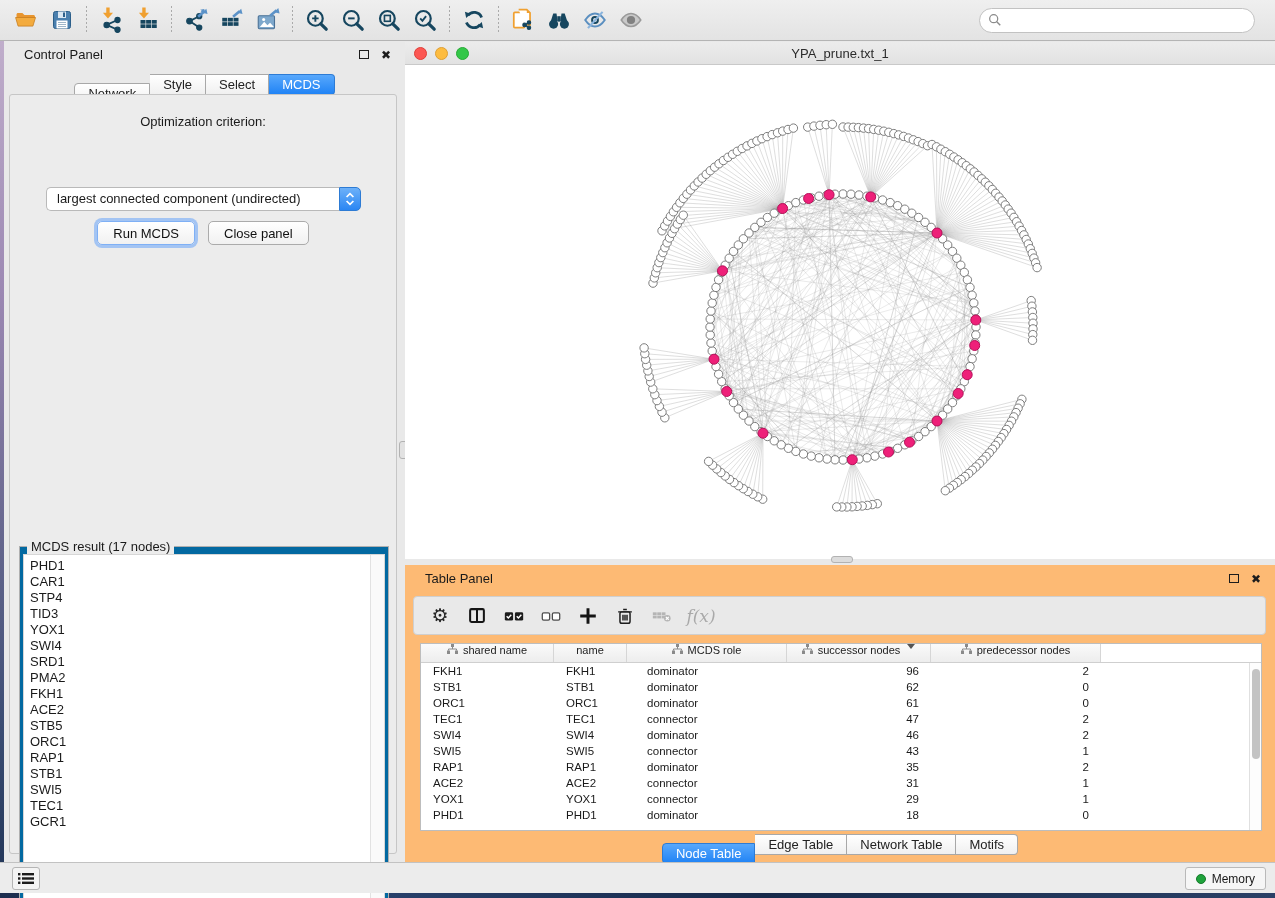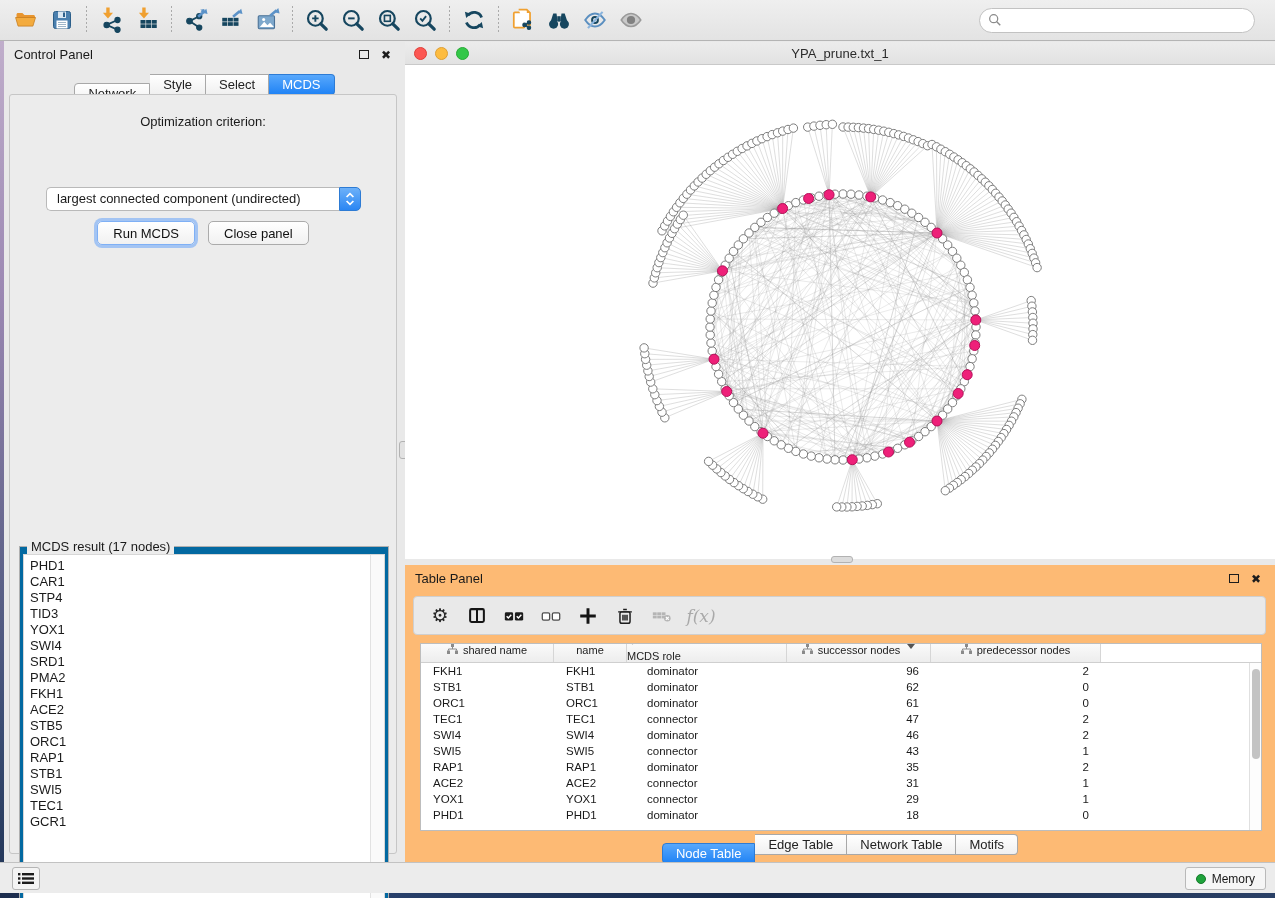--- a/index.html
+++ b/index.html
@@ -20,21 +20,21 @@
   .icon-btn { width:36px; height:34px; display:flex; align-items:center; justify-content:center; }
   .tb-sep { width:1px; height:28px; margin:0 6px; background:repeating-linear-gradient(#aaa 0 2px, transparent 2px 4px); }
   .tb-spacer { flex:1; }
   .search-wrap { position:relative; width:276px; height:25px; margin-right:12px; }
   .search-wrap input { width:100%; height:100%; border:1px solid #c2c2c2; border-radius:13px;
     background:#fff; padding:0 10px 0 28px; font-size:13px; outline:none; }
   .search-mag { position:absolute; left:9px; top:5px; width:14px; height:14px; }
 
   
   .control-panel { position:absolute; left:4px; top:41px; width:401px; height:821px; background:#e9e9e9; }
-  .panel-titlebar { height:27px; display:flex; align-items:center; padding:0 10px; font-size:13px; }
+  .panel-titlebar { height:27px; display:flex; align-items:center; padding:0 10px; font-size:13px;margin-left:10px; }
   .panel-titlebar .ttl { flex:1; }
   .win-btn { width:18px; height:16px; display:flex; align-items:center; justify-content:center; margin-left:4px; }
   .float-glyph { width:10px; height:9px; border:1.6px solid #1c1c1c; }
   .x-glyph { font-size:12px; font-weight:bold; color:#1c1c1c; line-height:1; }
 
   .seg { display:flex; justify-content:center; }
   .seg .tab { padding:2px 13px; height:21px; font-size:13px; line-height:16px;
     background:linear-gradient(#ffffff,#f0f0f0); border:1px solid #a8a8a8; border-left:none;
     color:#222; display:flex; align-items:center; }
   .seg .tab:first-child { border-left:1px solid #a8a8a8; border-radius:4px 0 0 4px;margin-top:9px; }
@@ -1216,21 +1216,21 @@
                 <rect x="0" y="6.5" width="3" height="3.5"></rect>
                 <rect x="8" y="6.5" width="3" height="3.5"></rect>
               </g>
               <path d="M5.5 3v2M1.5 6.5V5h8v1.5" stroke="#8a8a8a" fill="none"></path>
             </svg>
             <span>shared name</span>
           </div>
           <div class="th" style="width: 73px;">
             <span>name</span>
           </div>
-          <div class="th" style="width: 160px; flex-direction: column;">
+          <div class="th" style="width: 160px;">
             <svg width="11" height="10" viewBox="0 0 11 10">
               <g fill="#8a8a8a">
                 <rect x="4" y="0" width="3" height="3"></rect>
                 <rect x="0" y="6.5" width="3" height="3.5"></rect>
                 <rect x="8" y="6.5" width="3" height="3.5"></rect>
               </g>
               <path d="M5.5 3v2M1.5 6.5V5h8v1.5" stroke="#8a8a8a" fill="none"></path>
             </svg>
             <span>MCDS role</span>
           </div>

